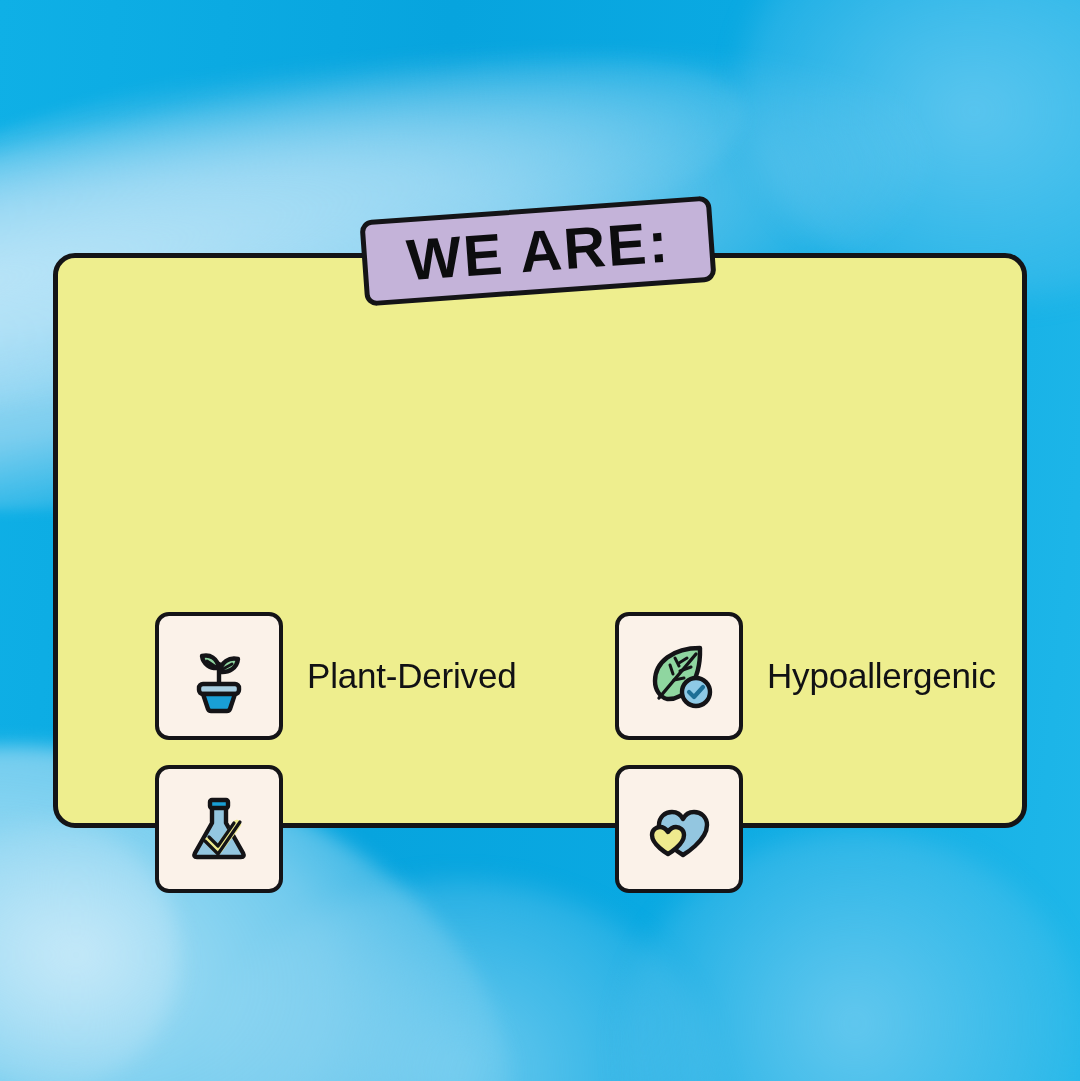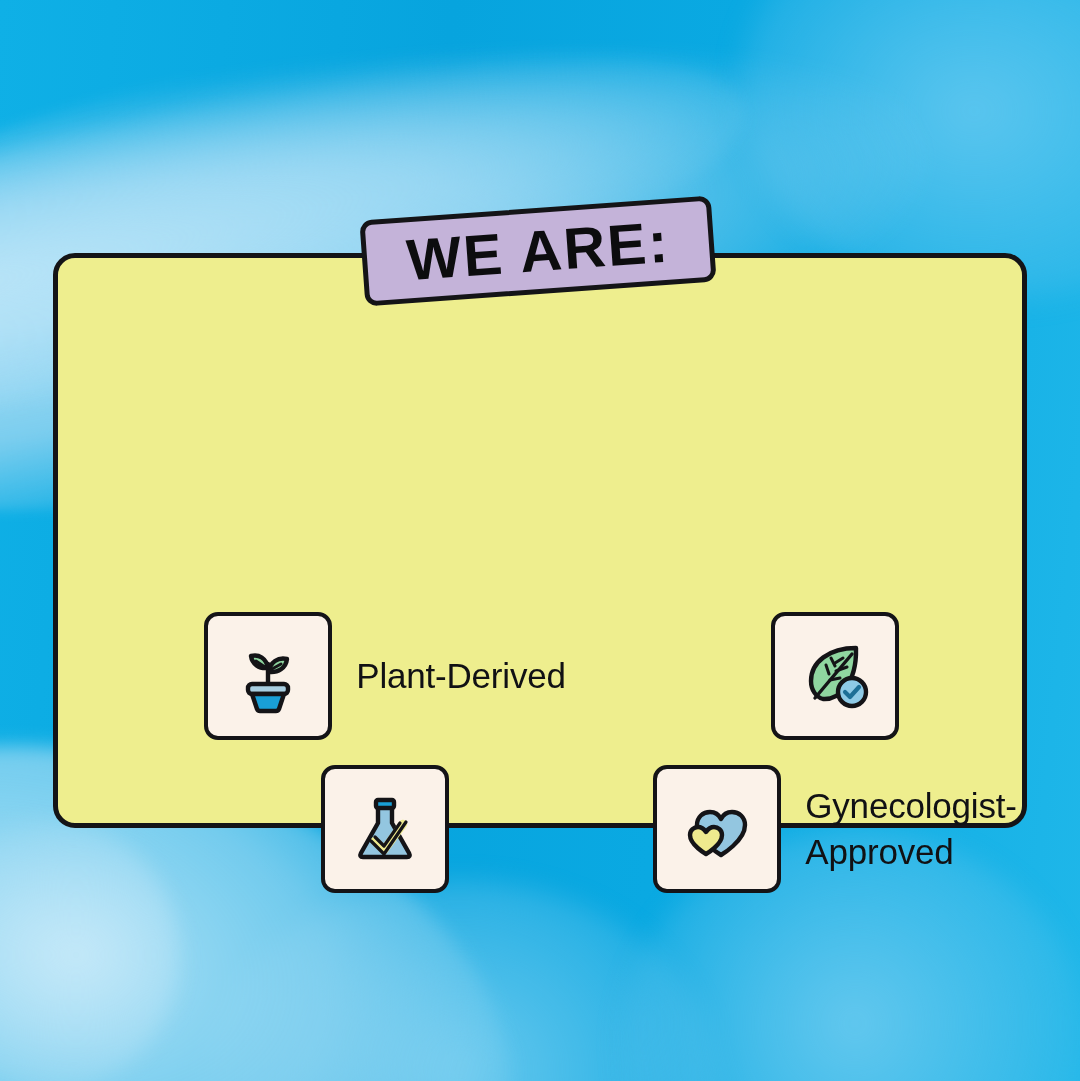--- a/index.html
+++ b/index.html
@@ -140,21 +140,20 @@
     top: 341px;
     width: 900px;
     display: grid;
     grid-template-columns: 460px 440px;
     grid-auto-rows: 153px;
   }
   .feature {
     display: flex;
     align-items: center;
     gap: 24px;
-    justify-content: center;
   }
   .tile {
     width: 128px;
     height: 128px;
     flex: 0 0 128px;
     background: #fbf2e9;
     border: 4px solid #141417;
     border-radius: 14px;
     box-sizing: border-box;
     display: flex;
@@ -214,20 +213,21 @@
               <path d="M48 22 L40 27" stroke-width="3"></path>
               <path d="M52 31 L41 35" stroke-width="3"></path>
               <path d="M40 30 L36 22" stroke-width="3"></path>
               <path d="M34 38 L31 29" stroke-width="3"></path>
               <path d="M45 42 L35 44" stroke-width="3"></path>
               <circle cx="57" cy="56" r="14" fill="#8ecae6"></circle>
               <path d="M50 56 L55 61 L64 51" stroke="#1d6f96" stroke-width="4.2"></path>
             </g>
           </svg>
         </div>
+        <div class="feature-label">Hypoallergenic</div>
       </div>
 
       <div class="feature">
         <div class="tile">
           <svg width="80" height="80" viewBox="0 0 80 80">
             <g fill="none" stroke="#141417" stroke-width="4.4" stroke-linecap="round" stroke-linejoin="round">
               <path d="M33 18 L33 34 L16 64 Q14 68 18 68 L62 68 Q66 68 64 64 L47 34 L47 18 Z" fill="#93c6e0"></path>
               <rect x="31" y="11" width="18" height="8" rx="2" fill="#199fd6"></rect>
               <path d="M30 52 L39 61 L58 35" stroke="#eeea8e" stroke-width="8.5"></path>
               <path d="M30 52 L39 61 L58 35" stroke="#141417" stroke-width="3.4" fill="none" opacity="0"></path>
@@ -241,22 +241,20 @@
 
       <div class="feature">
         <div class="tile">
           <svg width="80" height="80" viewBox="0 0 80 80">
             <g stroke="#141417" stroke-width="4.4" stroke-linejoin="round" stroke-linecap="round">
               <path d="M44 66 C44 66 20 52 20 36 C20 28 26 23 33 23 C38 23 42 26 44 30 C46 26 50 23 55 23 C62 23 68 28 68 36 C68 52 44 66 44 66 Z" fill="#93c6e0"></path>
               <path d="M29 65 C29 65 13 56 13 46 C13 41 17 38 21 38 C24 38 27 40 29 43 C31 40 34 38 37 38 C41 38 45 41 45 46 C45 56 29 65 29 65 Z" fill="#eeea8e"></path>
             </g>
           </svg>
         </div>
-        <div class="feature-label">Gynecologist-
-Approved</div>
       </div>
 
 
     </div>
   </div>
 
   <div class="badge">
     <span class="badge-text">WE ARE:</span>
   </div>
 

